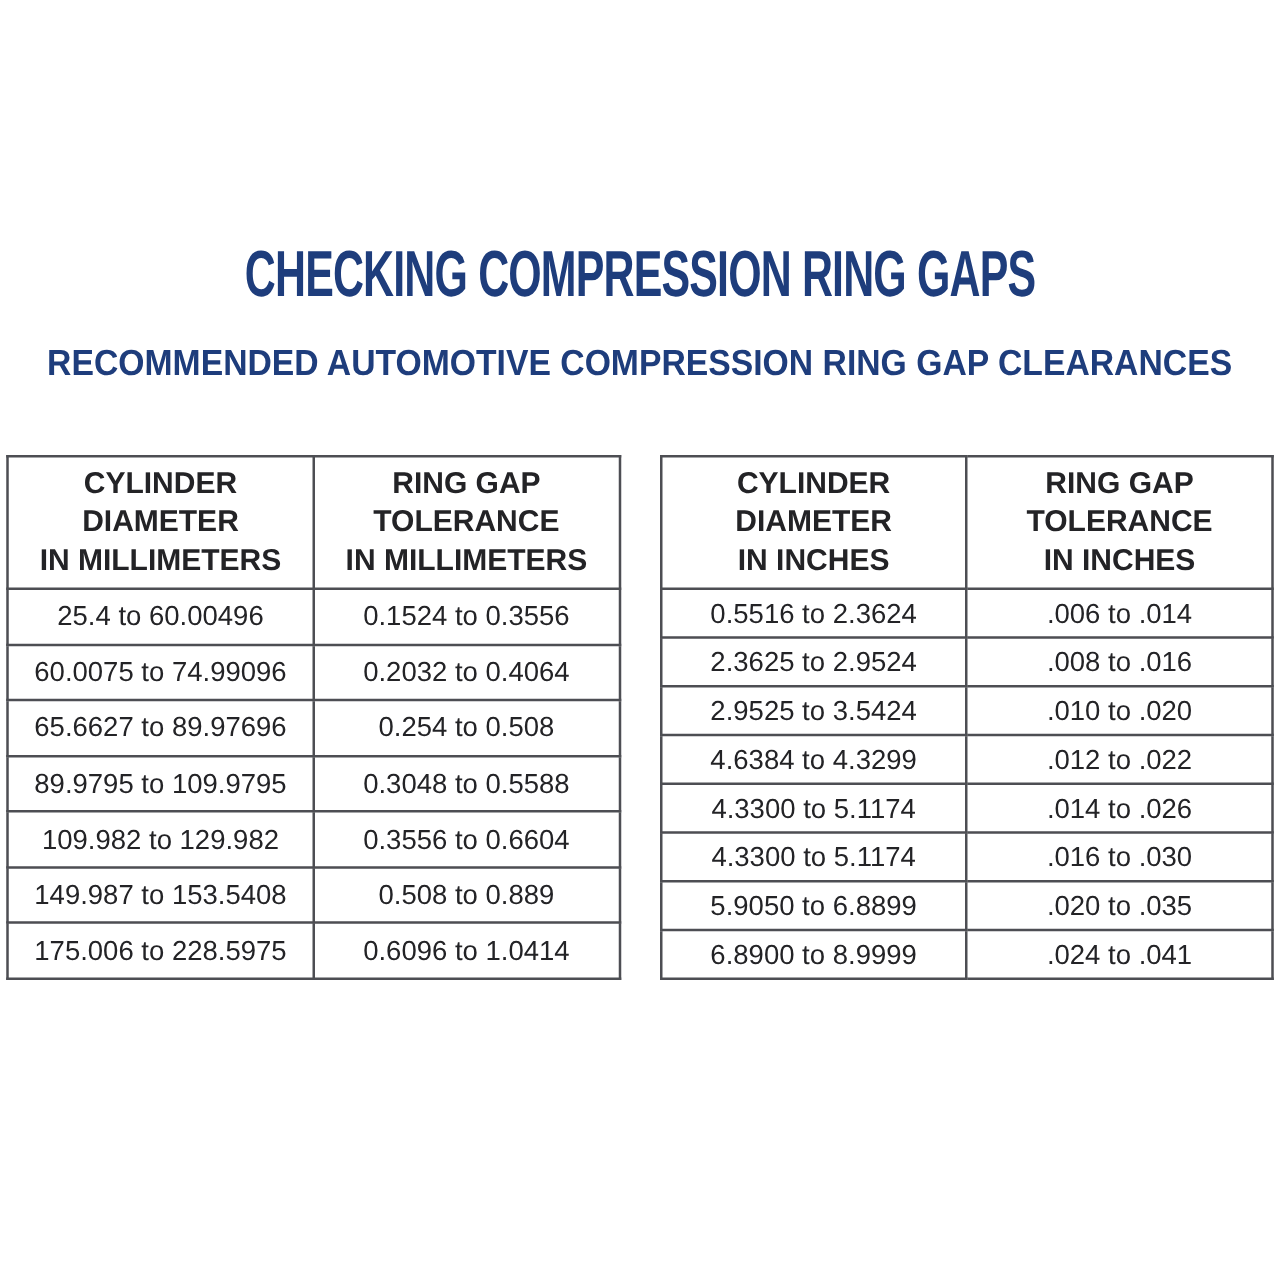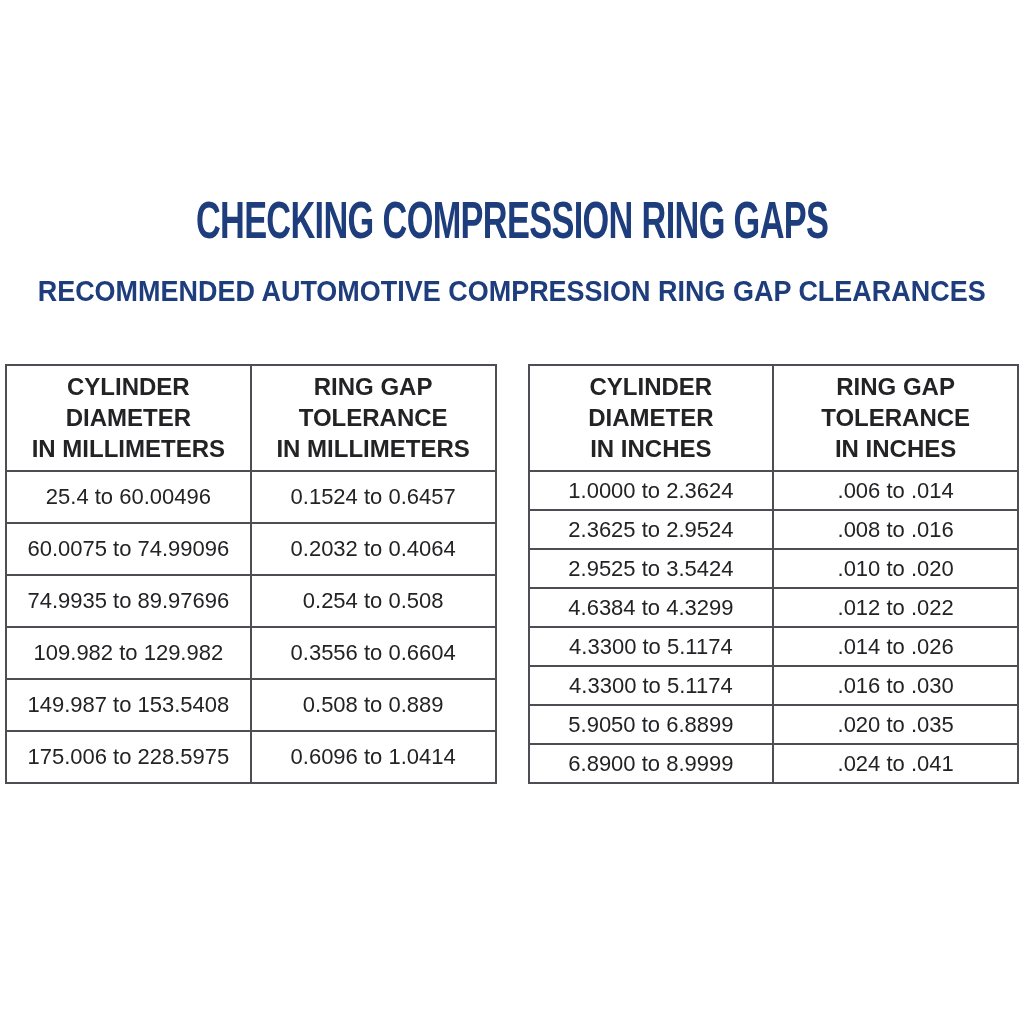--- a/index.html
+++ b/index.html
@@ -108,29 +108,33 @@
           <th>
             <div>RING GAP</div>
             <div>TOLERANCE</div>
             <div>IN MILLIMETERS</div>
           </th>
         </tr>
       </thead>
       <tbody>
         <tr>
           <td>25.4 to 60.00496</td>
-          <td>0.1524 to 0.6457</td>
+          <td>0.1524 to 0.3556</td>
         </tr>
         <tr>
           <td>60.0075 to 74.99096</td>
           <td>0.2032 to 0.4064</td>
         </tr>
         <tr>
-          <td>74.9935 to 89.97696</td>
+          <td>65.6627 to 89.97696</td>
           <td>0.254 to 0.508</td>
+        </tr>
+        <tr>
+          <td>89.9795 to 109.9795</td>
+          <td>0.3048 to 0.5588</td>
         </tr>
         <tr>
           <td>109.982 to 129.982</td>
           <td>0.3556 to 0.6604</td>
         </tr>
         <tr>
           <td>149.987 to 153.5408</td>
           <td>0.508 to 0.889</td>
         </tr>
         <tr>
@@ -150,21 +154,21 @@
           </th>
           <th>
             <div>RING GAP</div>
             <div>TOLERANCE</div>
             <div>IN INCHES</div>
           </th>
         </tr>
       </thead>
       <tbody>
         <tr>
-          <td>1.0000 to 2.3624</td>
+          <td>0.5516 to 2.3624</td>
           <td>.006 to .014</td>
         </tr>
         <tr>
           <td>2.3625 to 2.9524</td>
           <td>.008 to .016</td>
         </tr>
         <tr>
           <td>2.9525 to 3.5424</td>
           <td>.010 to .020</td>
         </tr>

